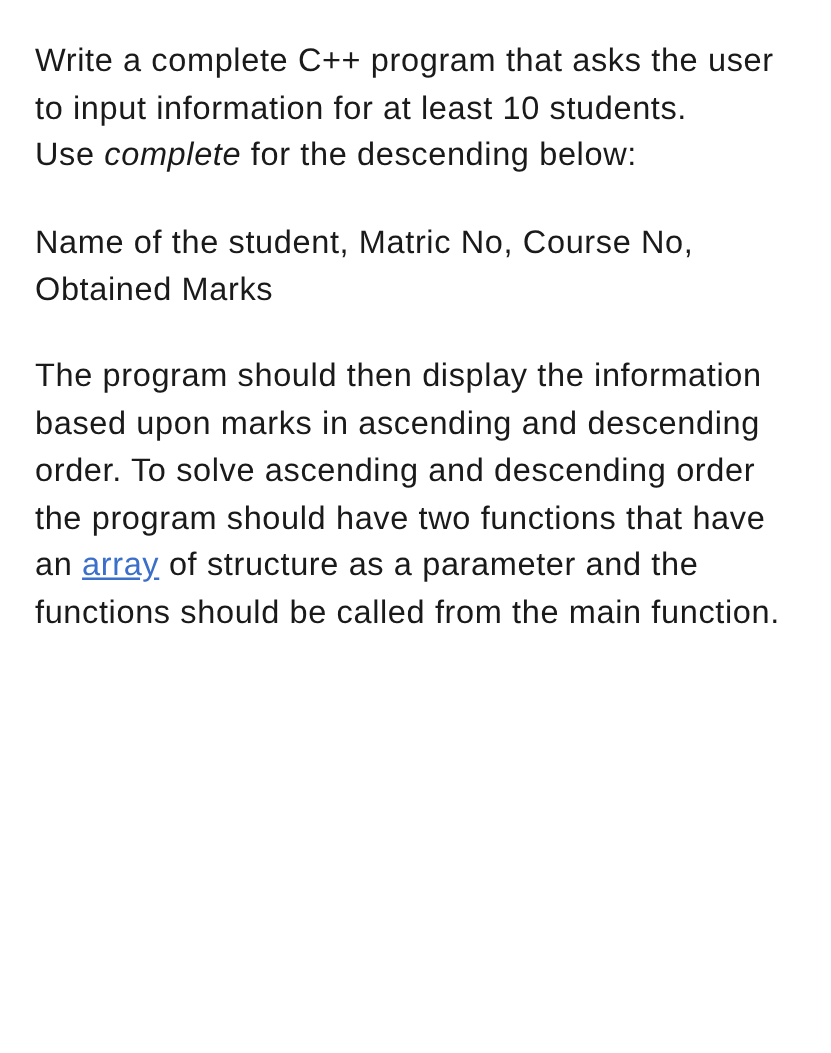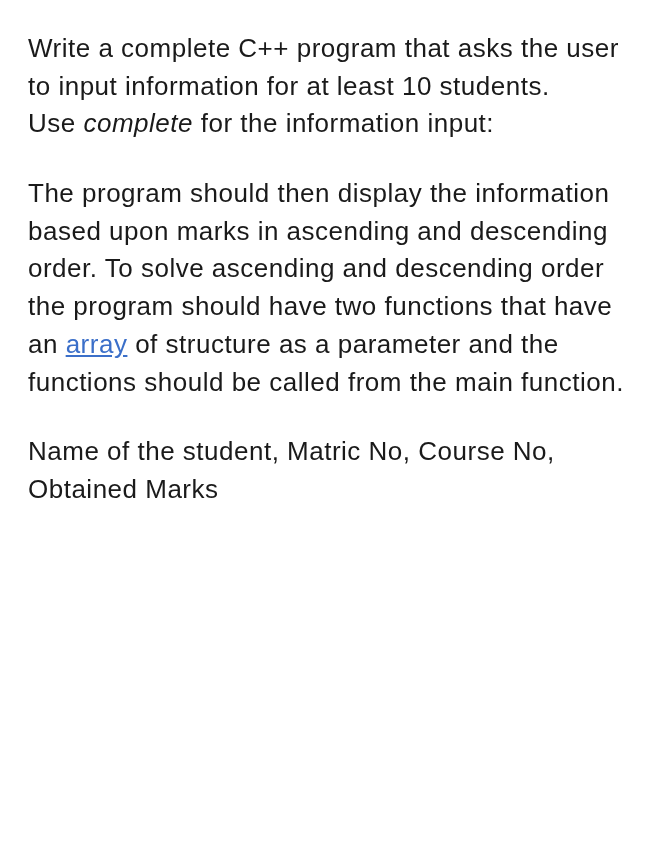--- a/index.html
+++ b/index.html
@@ -34,24 +34,24 @@
       text-decoration: underline;
     }
   </style>
 </head>
 <body>
 
 <div class="content">
 
   <div class="para">
     <span>Write a complete C++ program that asks the user to input information for at least 10 students.</span><br>
-    <span>Use </span><span class="italic">complete</span><span>  for the information input:</span>
+    <span>Use </span><span class="italic">complete</span><span>  for the descending below:</span>
+  </div>
+
+  <div class="para">
+    <span>Name of the student, Matric No, Course No, Obtained Marks</span>
   </div>
 
   <div class="para">
     <span>The program should then display the information based upon marks in ascending and descending order. To solve ascending and descending order the program should have two functions that have an </span><span class="link">array</span><span> of structure as a parameter and the functions should be called from the main function.</span>
   </div>
 
-  <div class="para">
-    <span>Name of the student, Matric No, Course No, Obtained Marks</span>
-  </div>
-
 </div>
 
 </body></html>

